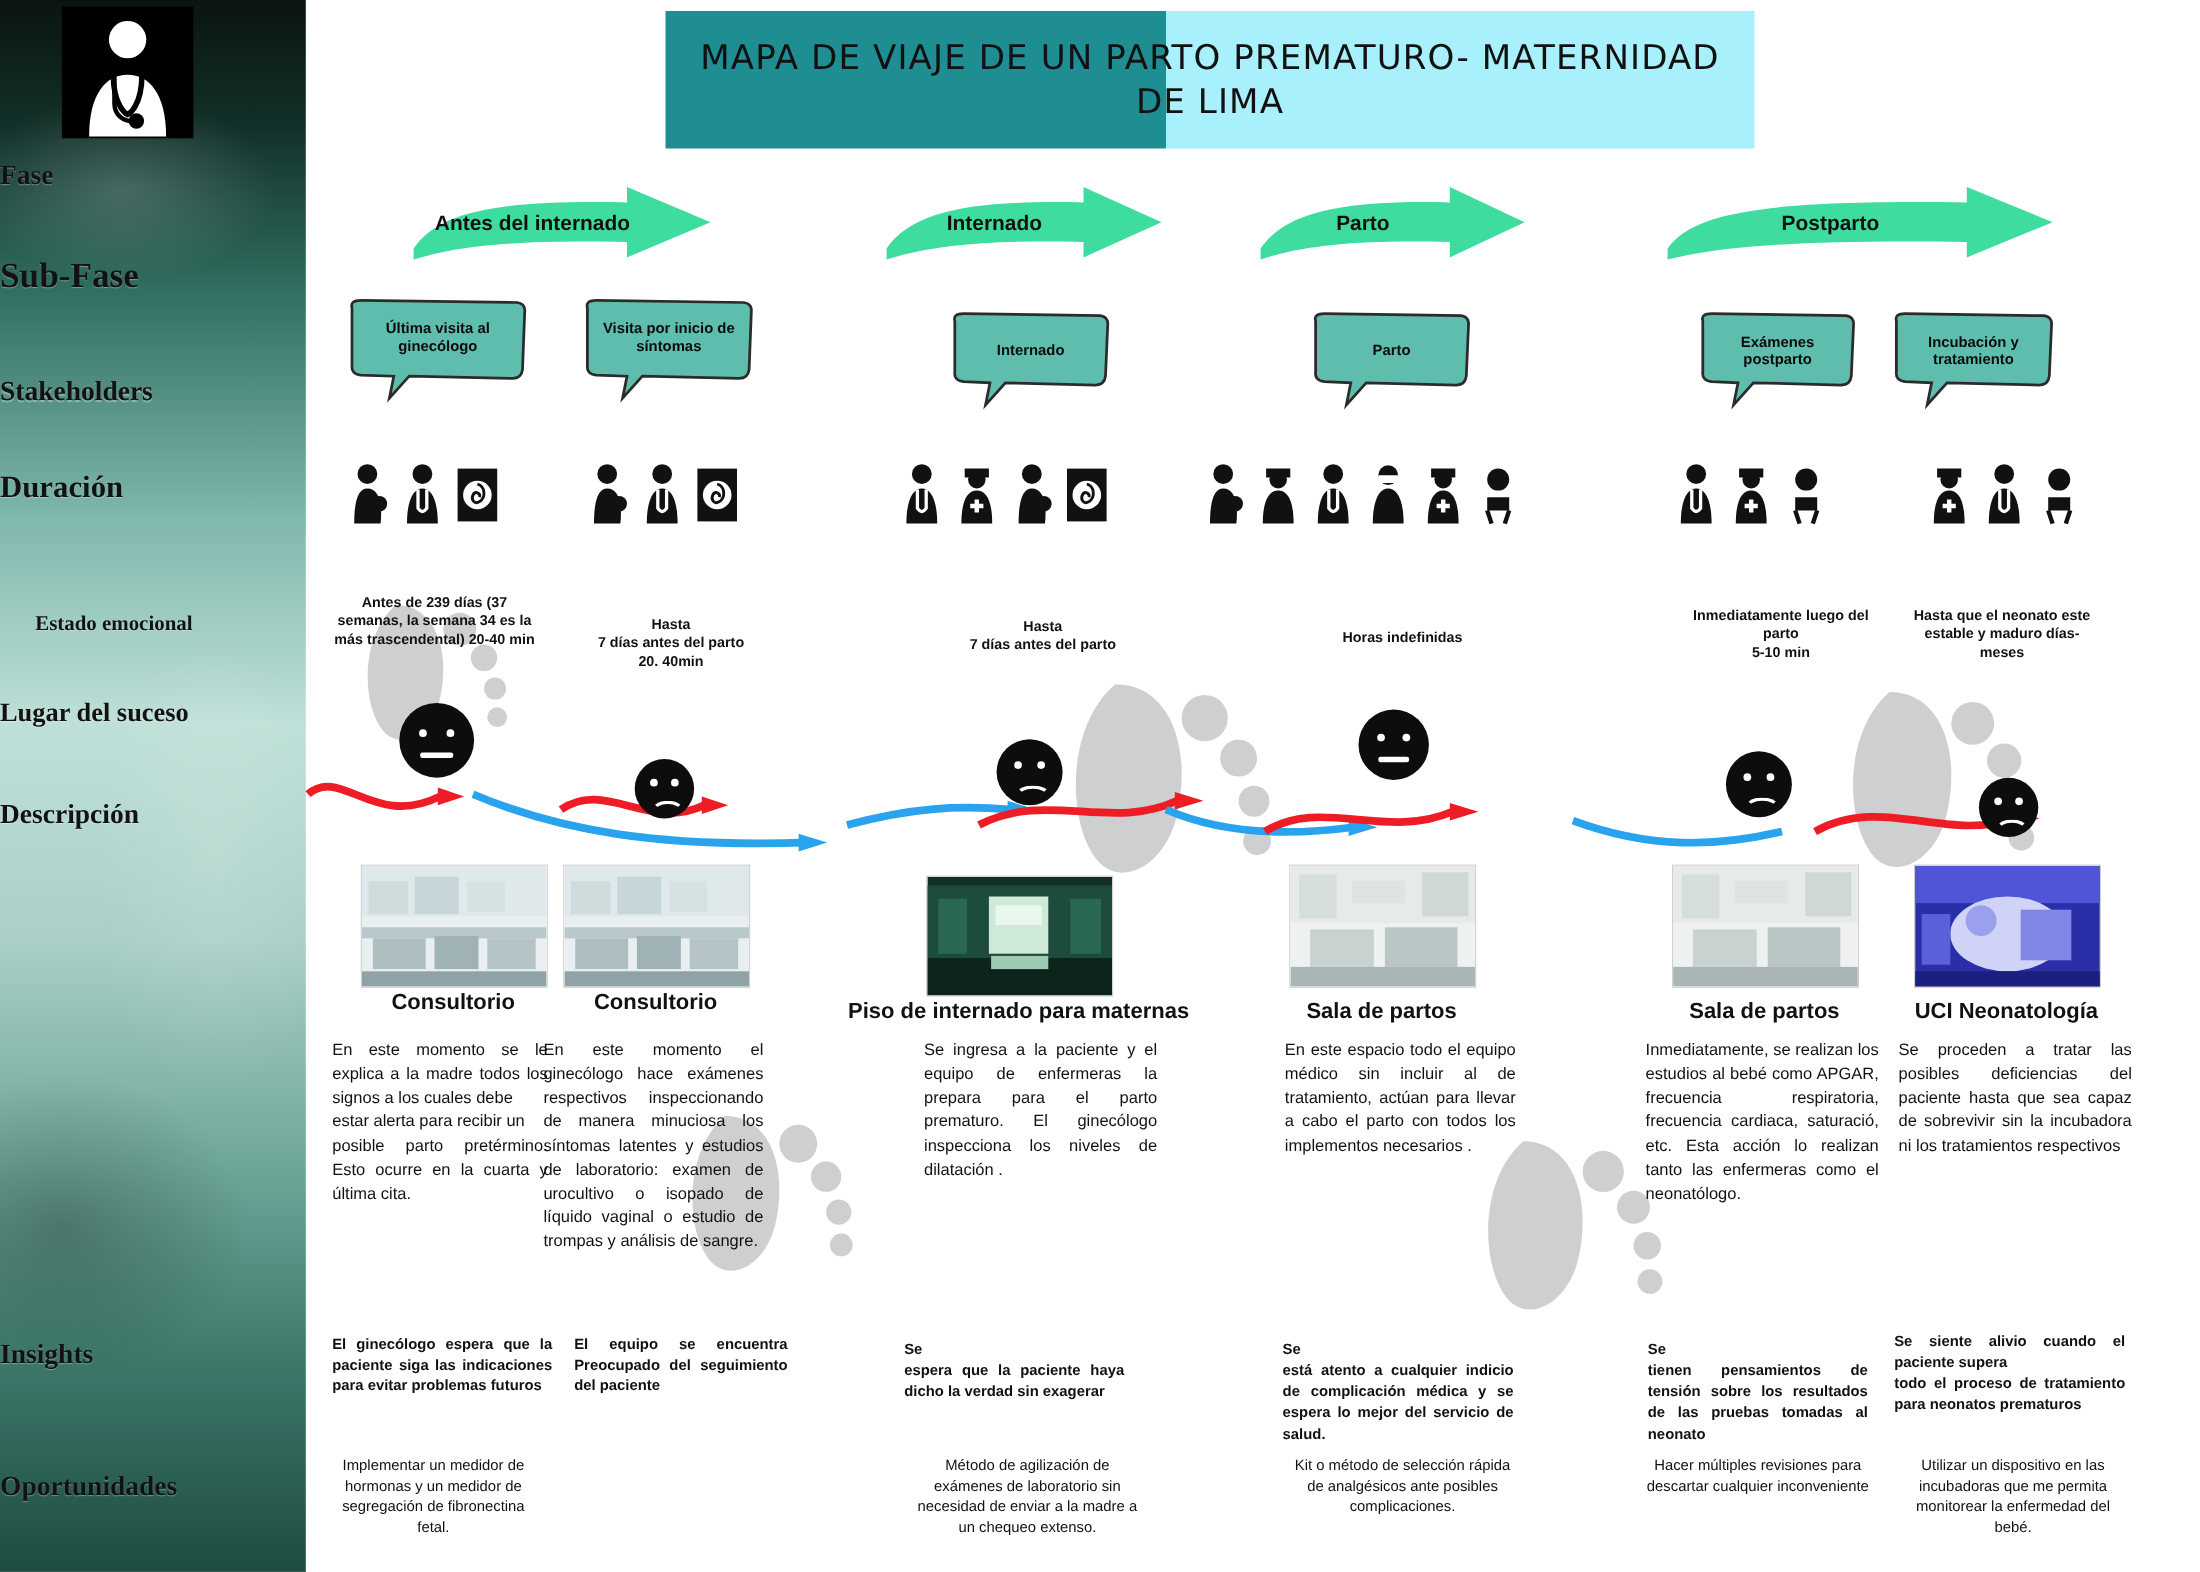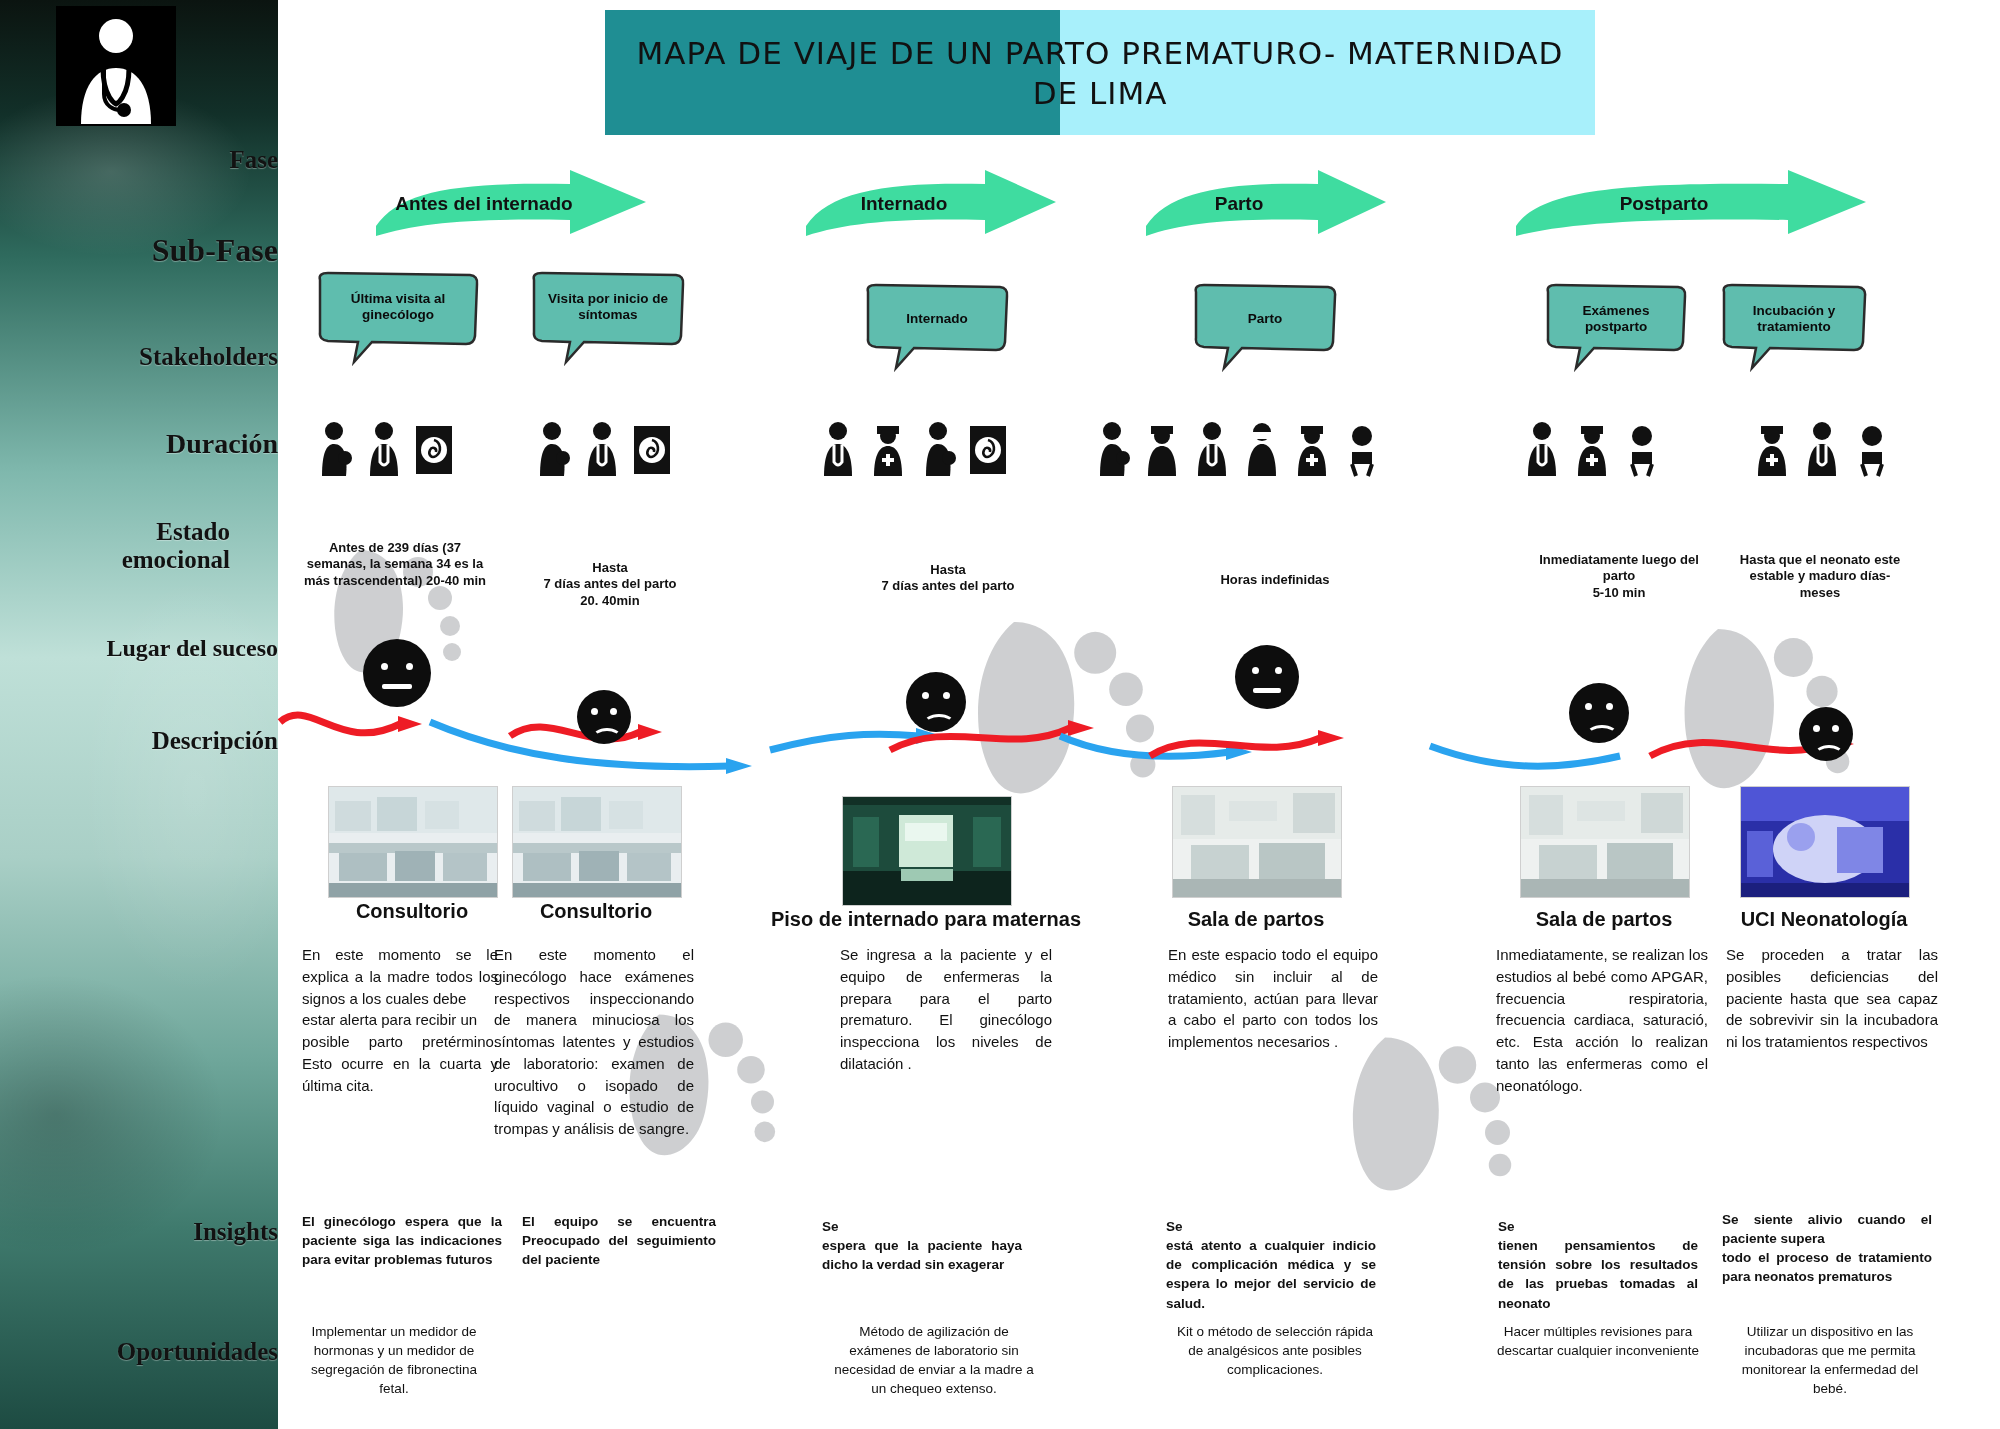--- a/index.html
+++ b/index.html
@@ -20,21 +20,21 @@
     content:"";position:absolute;inset:0;
     background:
       radial-gradient(ellipse 200px 120px at 40% 12%, rgba(255,255,255,.18), transparent 70%),
       radial-gradient(ellipse 160px 300px at 70% 55%, rgba(255,255,255,.12), transparent 70%),
       radial-gradient(ellipse 240px 200px at 20% 78%, rgba(0,0,0,.22), transparent 70%);
   }
   .doc-icon{
     position:absolute;left:56px;top:6px;width:120px;height:120px;
   }
   .row-label{
-    position:absolute;left:0;width:278px;text-align:right;
+    position:absolute;left:0;width:278px;text-align:left;
     font-family:"Liberation Serif", serif;
     font-weight:bold;color:#121212;
     text-shadow:0 1px 1px rgba(255,255,255,.35);
     line-height:1.12;
   }
   
   .title-band{
     position:absolute;left:605px;top:10px;width:990px;height:125px;
     background:linear-gradient(90deg,#1f8e93 0%, #1f8e93 46%, #a8f0fb 46%, #a8f0fb 100%);
   }
@@ -103,21 +103,21 @@
     <path d="M47 62 C47 92 60 98 60 98 C60 98 73 92 73 62" stroke="#000" stroke-width="5" fill="none"></path>
     <path d="M48 62 L48 88 C48 100 58 104 64 104" stroke="#000" stroke-width="4" fill="none"></path>
     <circle cx="68" cy="104" r="7" fill="#000"></circle>
   </svg>
 </div>
 
 <div class="row-label" style="top:146px;font-size:25px;">Fase</div>
 <div class="row-label" style="top:233px;font-size:32px;">Sub-Fase</div>
 <div class="row-label" style="top:343px;font-size:25px;">Stakeholders</div>
 <div class="row-label" style="top:428px;font-size:28px;">Duración</div>
-<div class="row-label" style="top:518px;font-size:25px;padding:0 48px;width:182px;">Estado emocional</div>
+<div class="row-label" style="top:557px;font-size:19px;padding:0 32px;width:182px;">Estado emocional</div>
 <div class="row-label" style="top:635px;font-size:24px;">Lugar del suceso</div>
 <div class="row-label" style="top:727px;font-size:25px;">Descripción</div>
 <div class="row-label" style="top:1218px;font-size:25px;">Insights</div>
 <div class="row-label" style="top:1338px;font-size:25px;">Oportunidades</div>
 
 <div class="title-band"></div>
 <div class="title-text">MAPA DE VIAJE DE UN PARTO PREMATURO- MATERNIDAD DE LIMA</div>
 
 <div class="phase" style="left:370px;top:168px;width:280px;">
   <svg width="280" height="72" viewBox="0 0 280 72">

